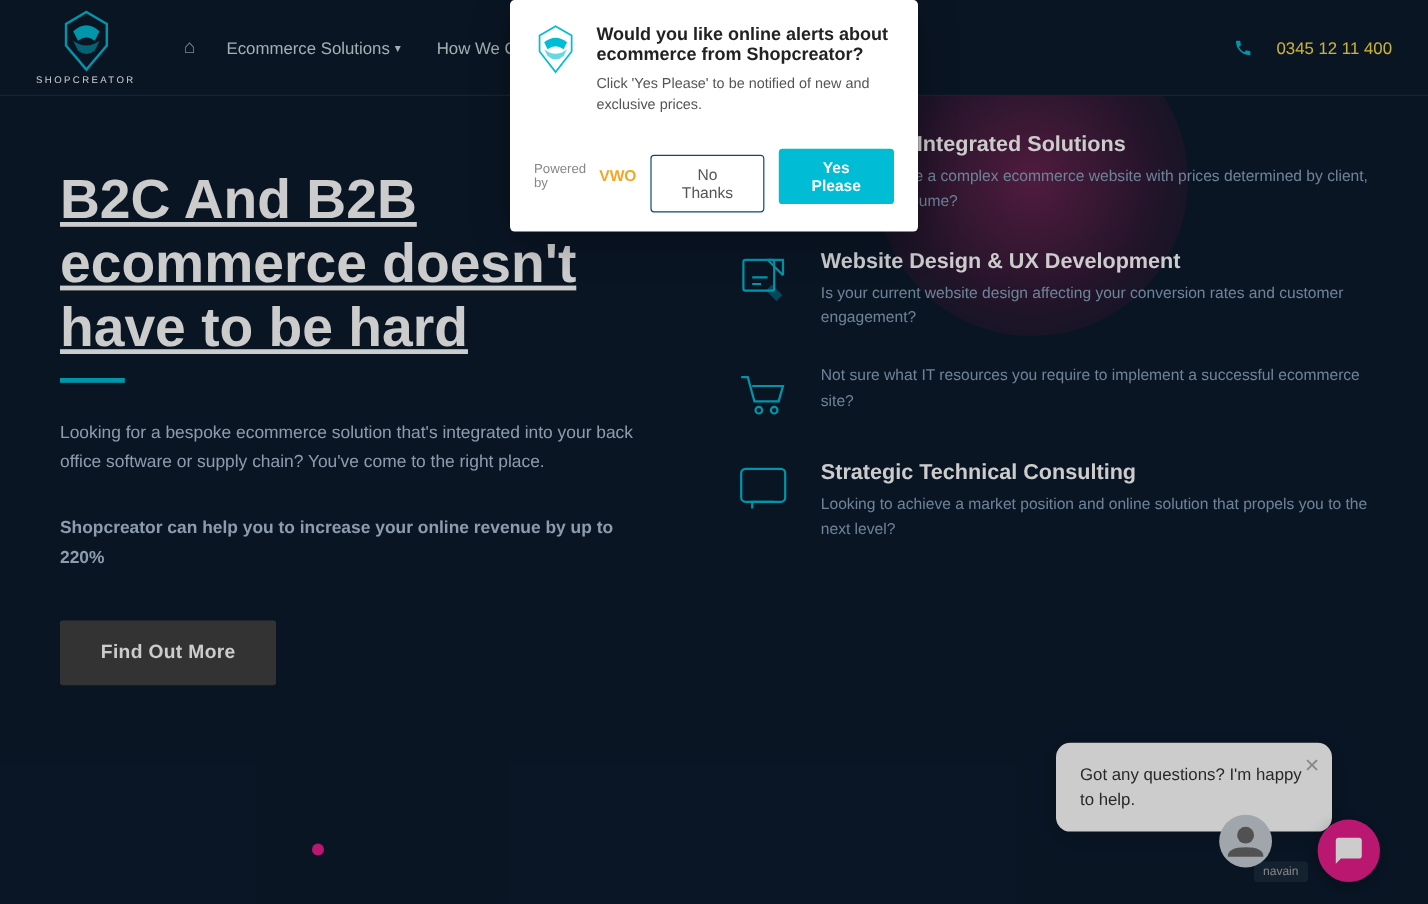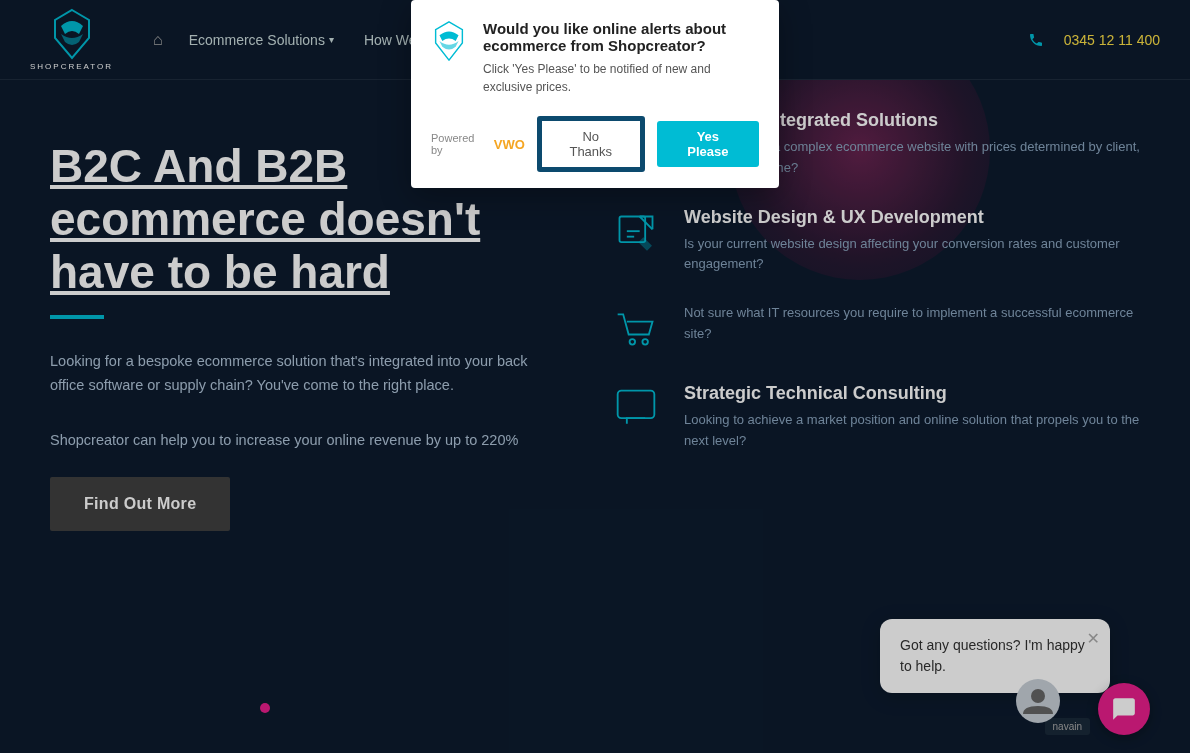--- a/index.html
+++ b/index.html
@@ -106,21 +106,22 @@
     .hero-desc {
       color: #b0c4d8;
       font-size: 14.5px;
       line-height: 1.7;
       margin-bottom: 30px;
     }
     .hero-desc2 {
       color: #b0c4d8;
       font-size: 14.5px;
       line-height: 1.7;
-      margin-bottom: 24px;
+      margin-bottom: 40px;
+      font-weight: bold;
     }
     .cta-btn {
       background: #404040;
       color: #fff;
       border: none;
       padding: 18px 34px;
       font-size: 16px;
       font-weight: 600;
       cursor: pointer;
       border-radius: 2px;
@@ -170,21 +171,21 @@
       position: absolute;
       top: 0; left: 0; right: 0; bottom: 0;
       background: rgba(0,0,0,0.2);
       z-index: 100;
     }
     .popup {
       position: absolute;
       top: 0;
       left: 50%;
       transform: translateX(-50%);
-      width: 368px;
+      width: 340px;
       background: #fff;
       border-radius: 4px;
       box-shadow: 0 8px 32px rgba(0,0,0,0.3);
       overflow: hidden;
       z-index: 200;
     }
     .popup-header {
       display: flex;
       align-items: flex-start;
       padding: 20px 20px 10px 20px;
@@ -220,26 +221,27 @@
       align-items: center;
       gap: 6px;
     }
     .vwo-logo {
       font-size: 13px;
       font-weight: 800;
       color: #f5a623;
     }
     .btn-no-thanks {
       background: #fff;
-      border: 5px solid #0c4a6e;
+      border: 1px solid #0c4a6e;
       color: #555;
       padding: 8px 18px;
       font-size: 13px;
       cursor: pointer;
       border-radius: 3px;
+      margin-top: 13px;
     }
     .btn-yes-please {
       background: #00bcd4;
       border: none;
       color: #fff;
       padding: 8px 18px;
       font-size: 13px;
       font-weight: 600;
       cursor: pointer;
       border-radius: 3px;

